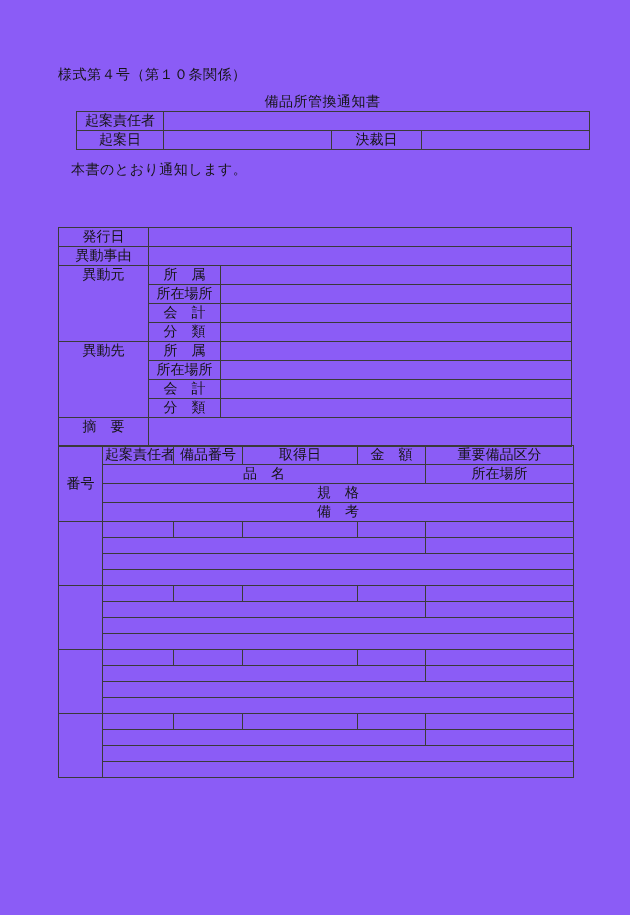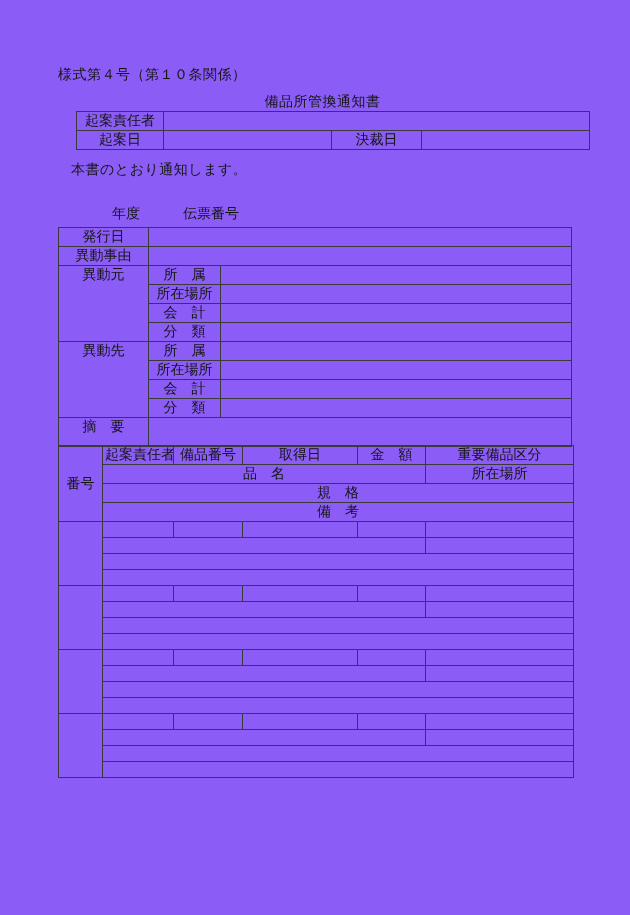--- a/index.html
+++ b/index.html
@@ -77,23 +77,20 @@
       <td>起案日</td>
       <td class="blank"></td>
       <td>決裁日</td>
       <td class="blank"></td>
     </tr>
   </tbody>
     </table>
 
   <div class="abs notice">本書のとおり通知します。</div>
 
-  <div class="abs slip-line">
-    <span class="year">年度</span><span class="slipno">伝票番号</span>
-  </div>
 
   <table class="abs t2">
     <colgroup>
         <col style="width:90px">
         <col style="width:72px">
         <col style="width:351px">
       </colgroup>
     <tbody>
         <tr class="normal">
       <td>発行日</td>

